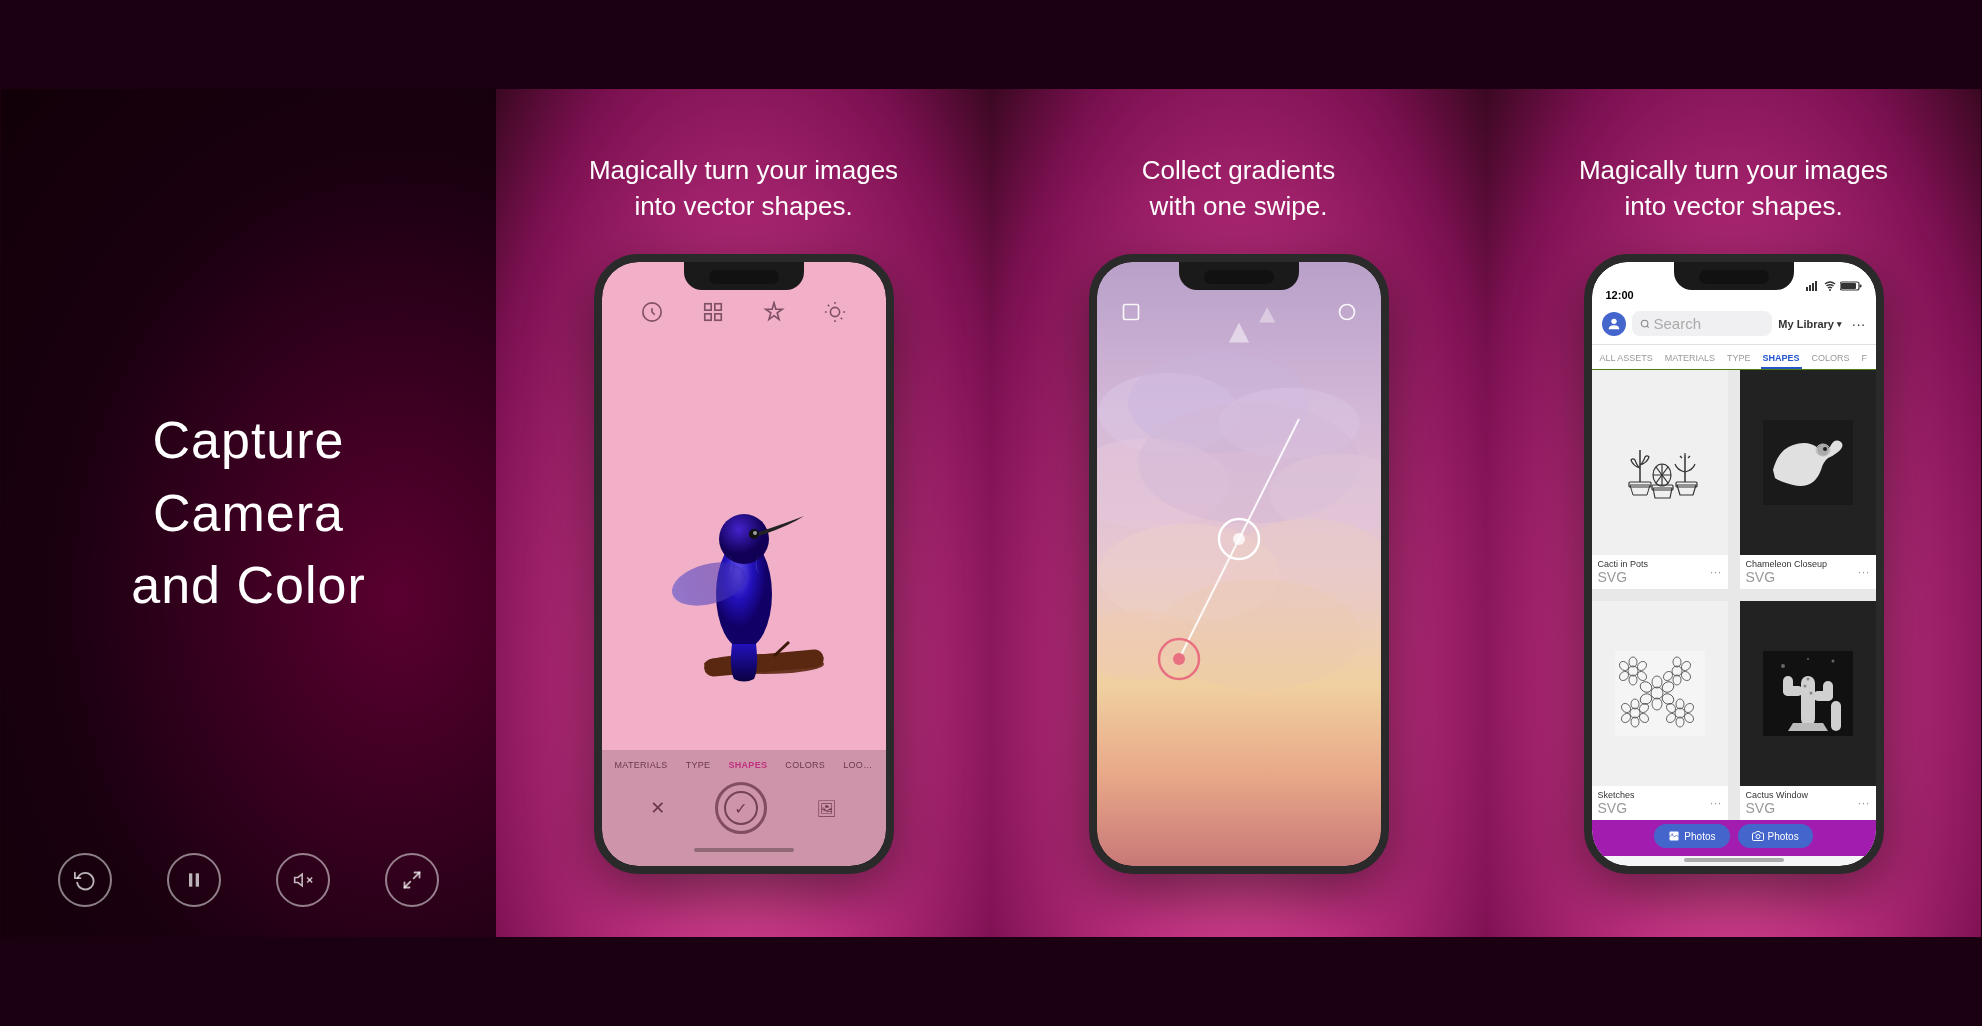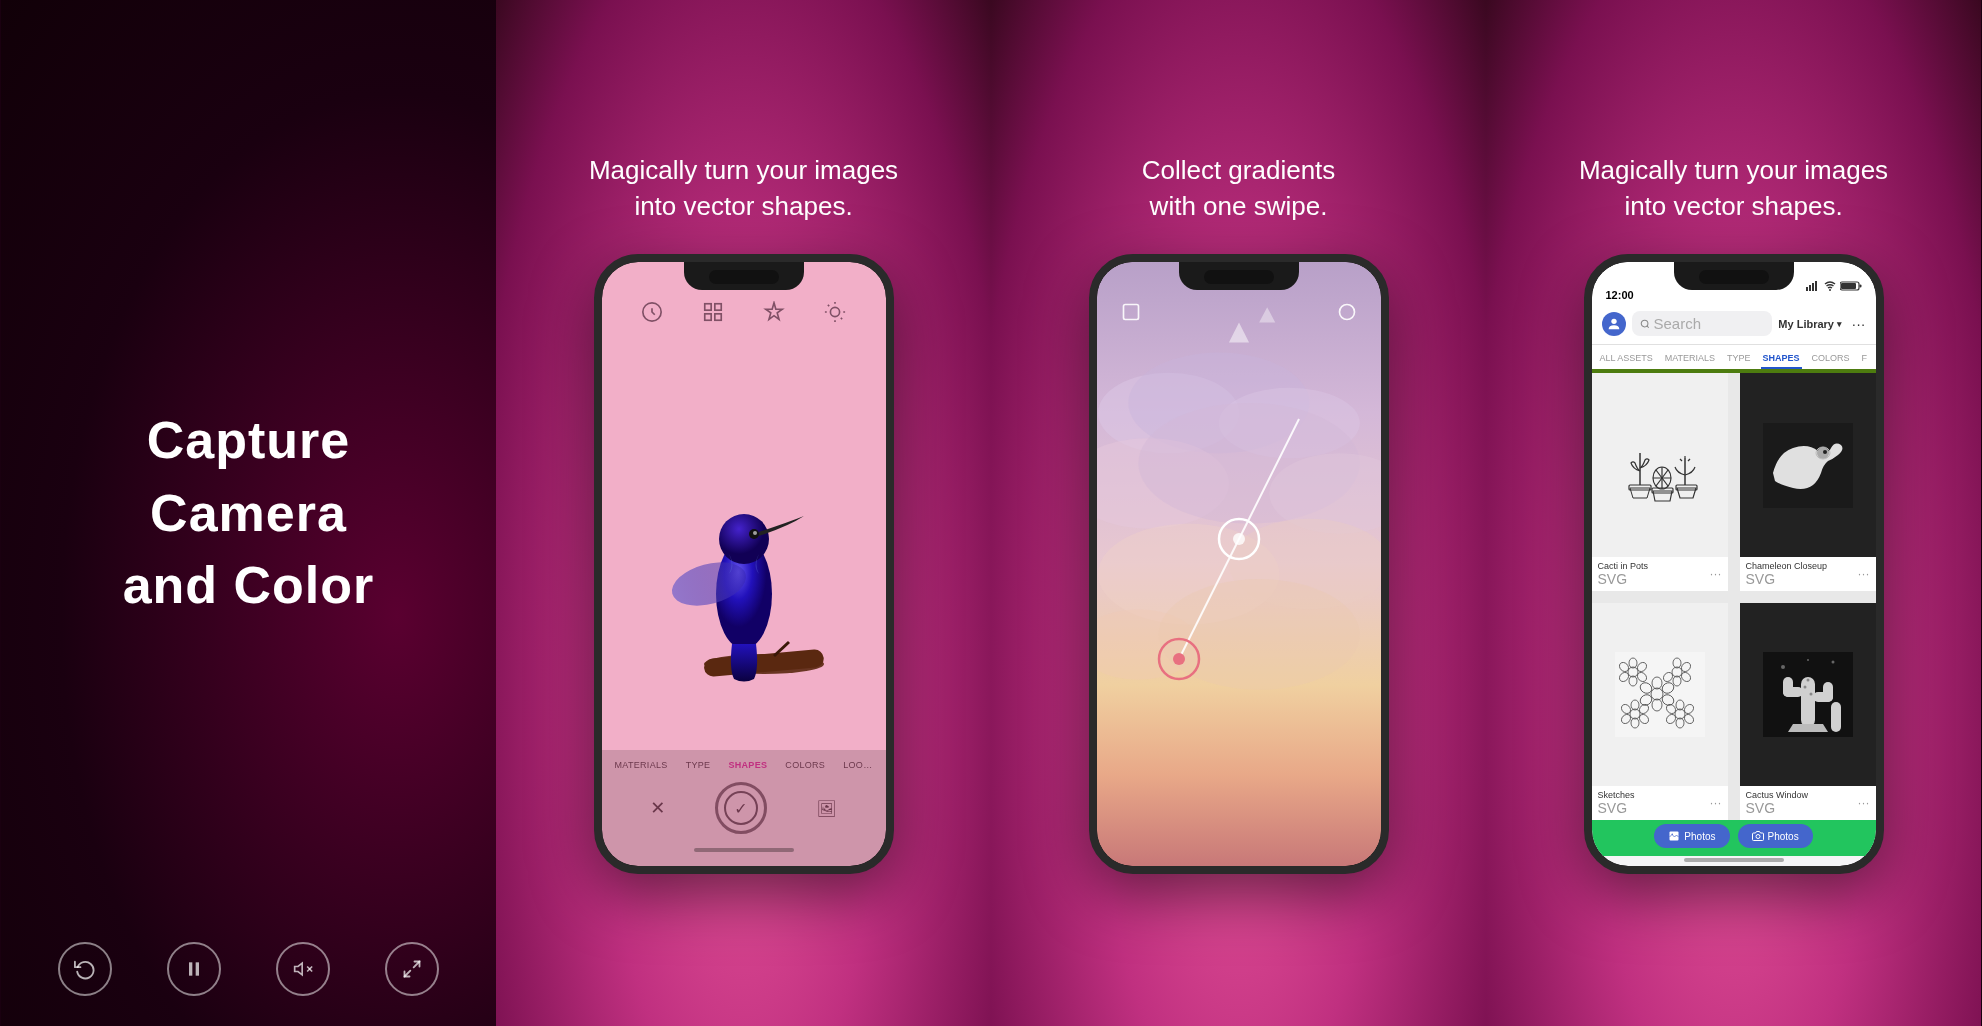--- a/index.html
+++ b/index.html
@@ -11,21 +11,21 @@
       flex-direction: row;
       align-items: center;
       justify-content: center;
       gap: 0;
       overflow: hidden;
       font-family: -apple-system, BlinkMacSystemFont, 'Helvetica Neue', Arial, sans-serif;
     }
 
     .panel {
       width: 495px;
-      height: 1026px;
+      height: 848px;
       display: flex;
       flex-direction: column;
       align-items: center;
       justify-content: center;
       position: relative;
       overflow: hidden;
     }
 
     
     .panel-1 {
@@ -44,21 +44,21 @@
 
     
     .panel-4 {
       background: radial-gradient(ellipse at 50% 70%, #e8559a 0%, #c03080 40%, #7a1050 80%, #3a0820 100%);
     }
 
     
     .panel-title {
       color: #ffffff;
       font-size: 52px;
-      font-weight: 700;
+      font-weight: 400;
       text-align: center;
       line-height: 1.3;
       letter-spacing: 1px;
     }
 
     
     .panel-subtitle {
       color: #ffffff;
       font-size: 26px;
       font-weight: 300;
@@ -402,21 +402,21 @@
       color: #333;
       margin-left: 4px;
     }
 
     .lib-tabs {
       background: white;
       display: flex;
       flex-direction: row;
       padding: 4px 6px 0;
       gap: 8px;
-      border-bottom: 4px solid #4d7c0f;
+      border-bottom: 1px solid #4d7c0f;
       overflow: hidden;
     }
 
     .lib-tab {
       font-size: 9px;
       font-weight: 500;
       color: #999;
       padding: 4px 2px;
       white-space: nowrap;
     }
@@ -472,21 +472,21 @@
       color: #999;
     }
 
     .lib-cell-menu {
       font-size: 12px;
       color: #999;
     }
 
     
     .lib-bottom {
-      background: #22c55e;
+      background: #a21caf;
       padding: 4px 10px 8px;
       display: flex;
       flex-direction: row;
       justify-content: center;
       gap: 8px;
     }
 
     .lib-bottom-btn {
       background: #4466cc;
       color: white;

